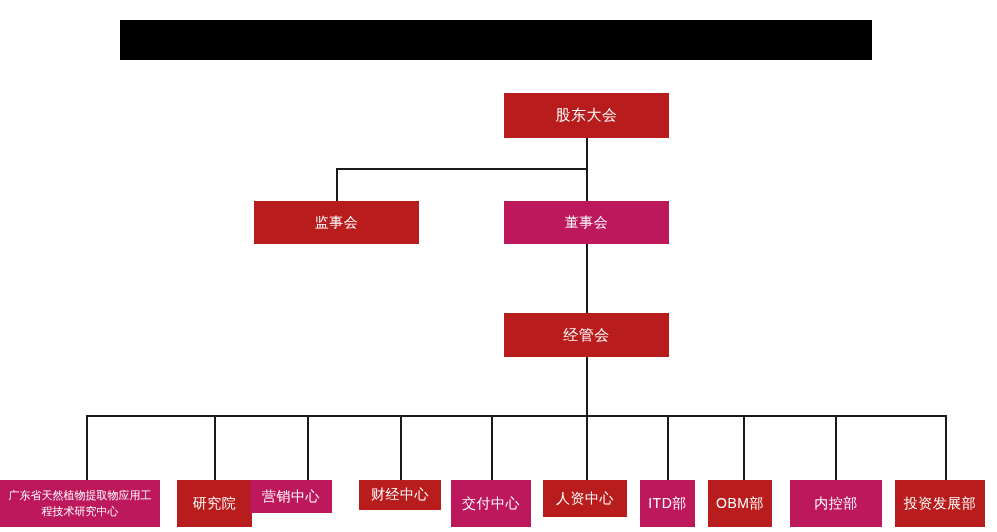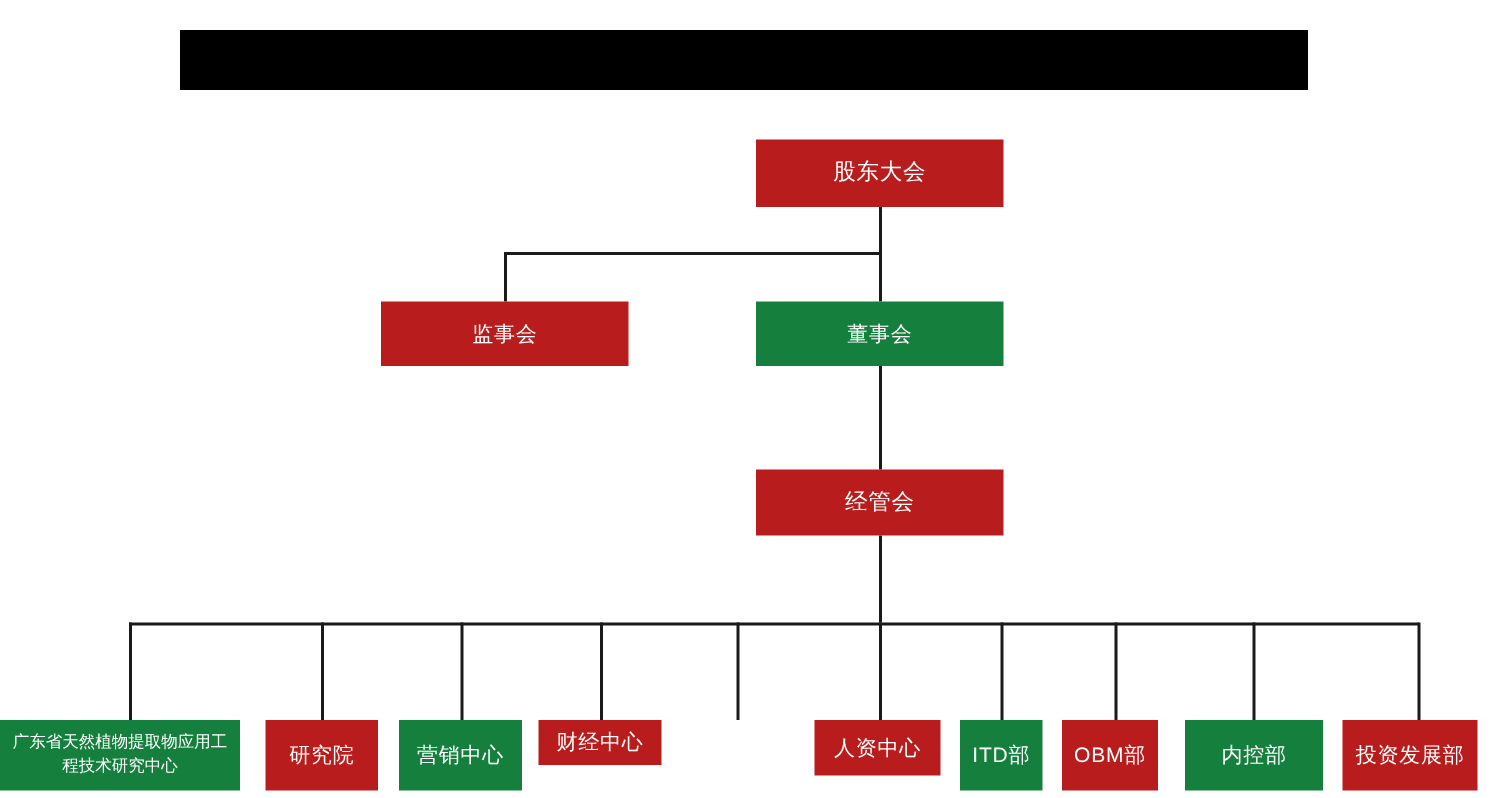--- a/index.html
+++ b/index.html
@@ -37,21 +37,21 @@
     align-items: center;
     justify-content: center;
     text-align: center;
     color: #ffffff;
     line-height: 1.25;
     letter-spacing: 0.5px;
     padding: 2px 4px;
     z-index: 3;
   }
   .node.dark  { background: #b91c1c; }
-  .node.light { background: #15803d; }
+  .node.light { background: #be185d; }
 
   .node-lvl1 { font-size: 15px; }
   .node-lvl2 { font-size: 14px; }
   .node-lvl3 { font-size: 15px; }
   .node-leaf { font-size: 14px; }
   .node-leaf.small { font-size: 11px; letter-spacing: 0px; line-height: 1.45; }
 
   
   .line {
     position: absolute;
@@ -98,24 +98,25 @@
   <div class="node dark node-lvl2" style="left:254px; top:201px; width:165px; height:43px;">监事会</div>
 
   <div class="node light node-lvl2" style="left:504px; top:201px; width:165px; height:43px;">董事会</div>
 
   <div class="node dark node-lvl3" style="left:504px; top:313px; width:165px; height:44px;">经管会</div>
 
   <div class="node light node-leaf small" style="left:0px; top:480px; width:160px; height:47px;">广东省天然植物提取物应用工程技术研究中心</div>
 
   <div class="node dark node-leaf" style="left:177px; top:480px; width:75px; height:47px;">研究院</div>
 
-  <div class="node light node-leaf" style="left:266px; top:480px; width:82px; height:47px;">营销中心</div>
+  <div class="node light node-leaf" style="left:250px; top:480px; width:82px; height:33px;font-family:Liberation Serif, serif;">营销中心</div>
 
   <div class="node dark node-leaf" style="left:359px; top:480px; width:82px; height:30px;">财经中心</div>
 
+  <div class="node light node-leaf" style="left:451px; top:480px; width:80px; height:47px;">交付中心</div>
 
   <div class="node dark node-leaf" style="left:543px; top:480px; width:84px; height:37px;">人资中心</div>
 
   <div class="node light node-leaf" style="left:640px; top:480px; width:55px; height:47px;">ITD部</div>
 
   <div class="node dark node-leaf" style="left:708px; top:480px; width:64px; height:47px;">OBM部</div>
 
   <div class="node light node-leaf" style="left:790px; top:480px; width:92px; height:47px;">内控部</div>
 
   <div class="node dark node-leaf" style="left:895px; top:480px; width:90px; height:47px;">投资发展部</div>

